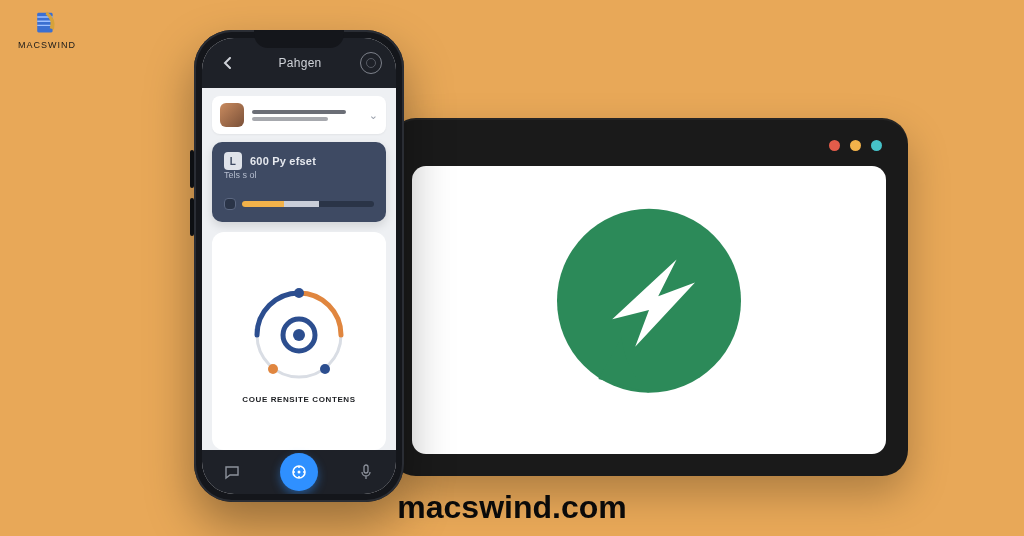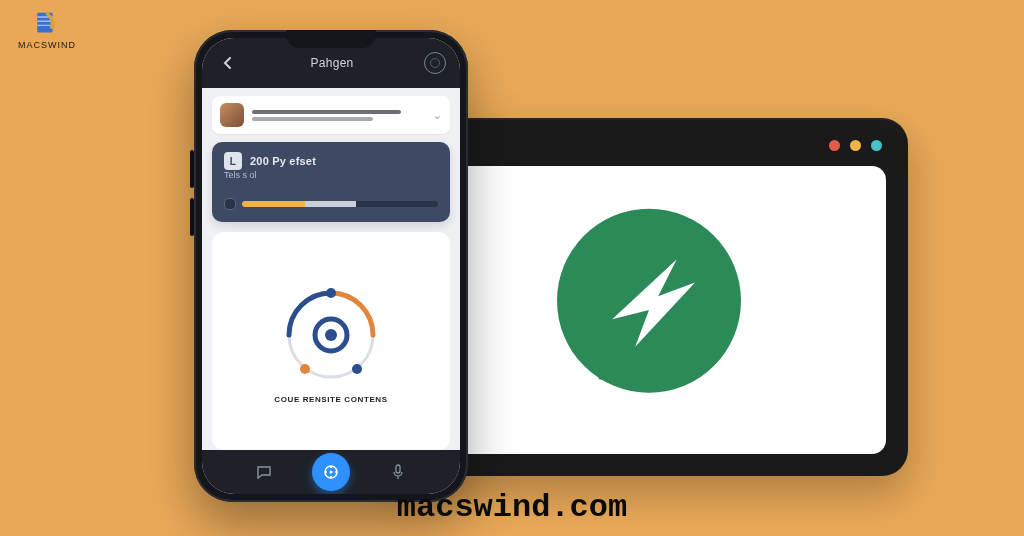--- a/index.html
+++ b/index.html
@@ -4,32 +4,32 @@
 <style>
   * { margin:0; padding:0; box-sizing:border-box; font-family: -apple-system, Helvetica, Arial, sans-serif; }
   body { width:1024px; height:536px; background:#e8a858; position:relative; overflow:hidden; }
 
   
   .brand { position:absolute; top:10px; left:18px; display:flex; flex-direction:column; align-items:center; }
   .brand-icon { width:28px; height:28px; }
   .brand-text { font-size:9px; font-weight:400; letter-spacing:1px; color:#1a1a1a; margin-top:2px; }
 
   
-  .caption { position:absolute; bottom:10px; width:100%; text-align:center; font-size:32px; font-weight:700; color:#0a0a0a;font-family:Liberation Mono, monospace; }
+  .caption { position:absolute; bottom:10px; width:100%; text-align:center; font-size:32px; font-weight:700; color:#0a0a0a; }
 
   
   .tablet-frame { position:absolute; left:390px; top:118px; width:518px; height:358px; background:#1a1a1a; border-radius:26px; padding:18px 22px 22px 22px; box-shadow:0 18px 40px rgba(0,0,0,.25), 0 2px 0 rgba(255,255,255,.05) inset; }
   .tablet-dots { position:absolute; top:22px; right:26px; display:flex; gap:10px; }
   .dot { width:11px; height:11px; border-radius:50%; }
   .dot.red{background:#e25c4a;} .dot.orange{background:#f2b24a;} .dot.teal{background:#46c2c9;}
   .tablet-screen { position:absolute; top:48px; left:22px; right:22px; bottom:22px; background:#fff; border-radius:14px; display:flex; align-items:center; justify-content:center; overflow:hidden; }
   .tablet-logo { width:230px; height:230px; }
 
   
-  .phone-frame { position:absolute; left:194px; top:30px; width:274px; height:472px; background:#14161b; border-radius:38px; box-shadow:0 22px 48px rgba(0,0,0,.35), inset 0 0 0 2px #2a2d34; padding:8px; }
+  .phone-frame { position:absolute; left:194px; top:30px; width:210px; height:472px; background:#14161b; border-radius:38px; box-shadow:0 22px 48px rgba(0,0,0,.35), inset 0 0 0 2px #2a2d34; padding:8px; }
   .phone-notch { position:absolute; top:0; left:50%; transform:translateX(-50%); width:90px; height:18px; background:#14161b; border-bottom-left-radius:14px; border-bottom-right-radius:14px; z-index:30; }
   .side-btn { position:absolute; left:-4px; width:4px; height:38px; background:#0d0f12; border-radius:3px; }
   .side-btn.b1{top:120px;} .side-btn.b2{top:168px;}
   .phone-screen { position:absolute; inset:8px; border-radius:32px; overflow:hidden; background:#f3f4f6; display:flex; flex-direction:column; }
 
   .phone-header { height:50px; background:#1e2128; display:flex; align-items:center; justify-content:space-between; padding:0 14px; color:#cfd2d8; }
   .hdr-back { width:24px; height:24px; border-radius:50%; display:flex; align-items:center; justify-content:center; font-size:14px; color:#cfd2d8; }
   .hdr-title { font-size:12px; letter-spacing:.3px; }
   .hdr-action { width:22px; height:22px; border:1.5px solid #7d818a; border-radius:50%; position:relative; }
   .hdr-action::after{content:""; position:absolute; inset:5px; border-radius:50%; border:1.2px solid #7d818a; opacity:.6;}
@@ -113,21 +113,21 @@
         <div class="contact-lines">
           <div class="contact-line l1" title="Unlefelker Clhnge aot"></div>
           <div class="contact-line l2" title="Sentipenher reseetlent"></div>
         </div>
         <span class="contact-chev">⌄</span>
       </div>
 
       <div class="card">
         <div class="card-top">
           <span class="card-badge">L</span>
-          <span>200 Py efset</span>
+          <span>600 Py efset</span>
         </div>
         <div class="card-sub">Tels s ol</div>
         <div class="progress-row">
           <span class="prog-knob"></span>
           <div class="prog-track">
             <span class="prog-seg a"></span>
             <span class="prog-seg b"></span>
           </div>
         </div>
       </div>

